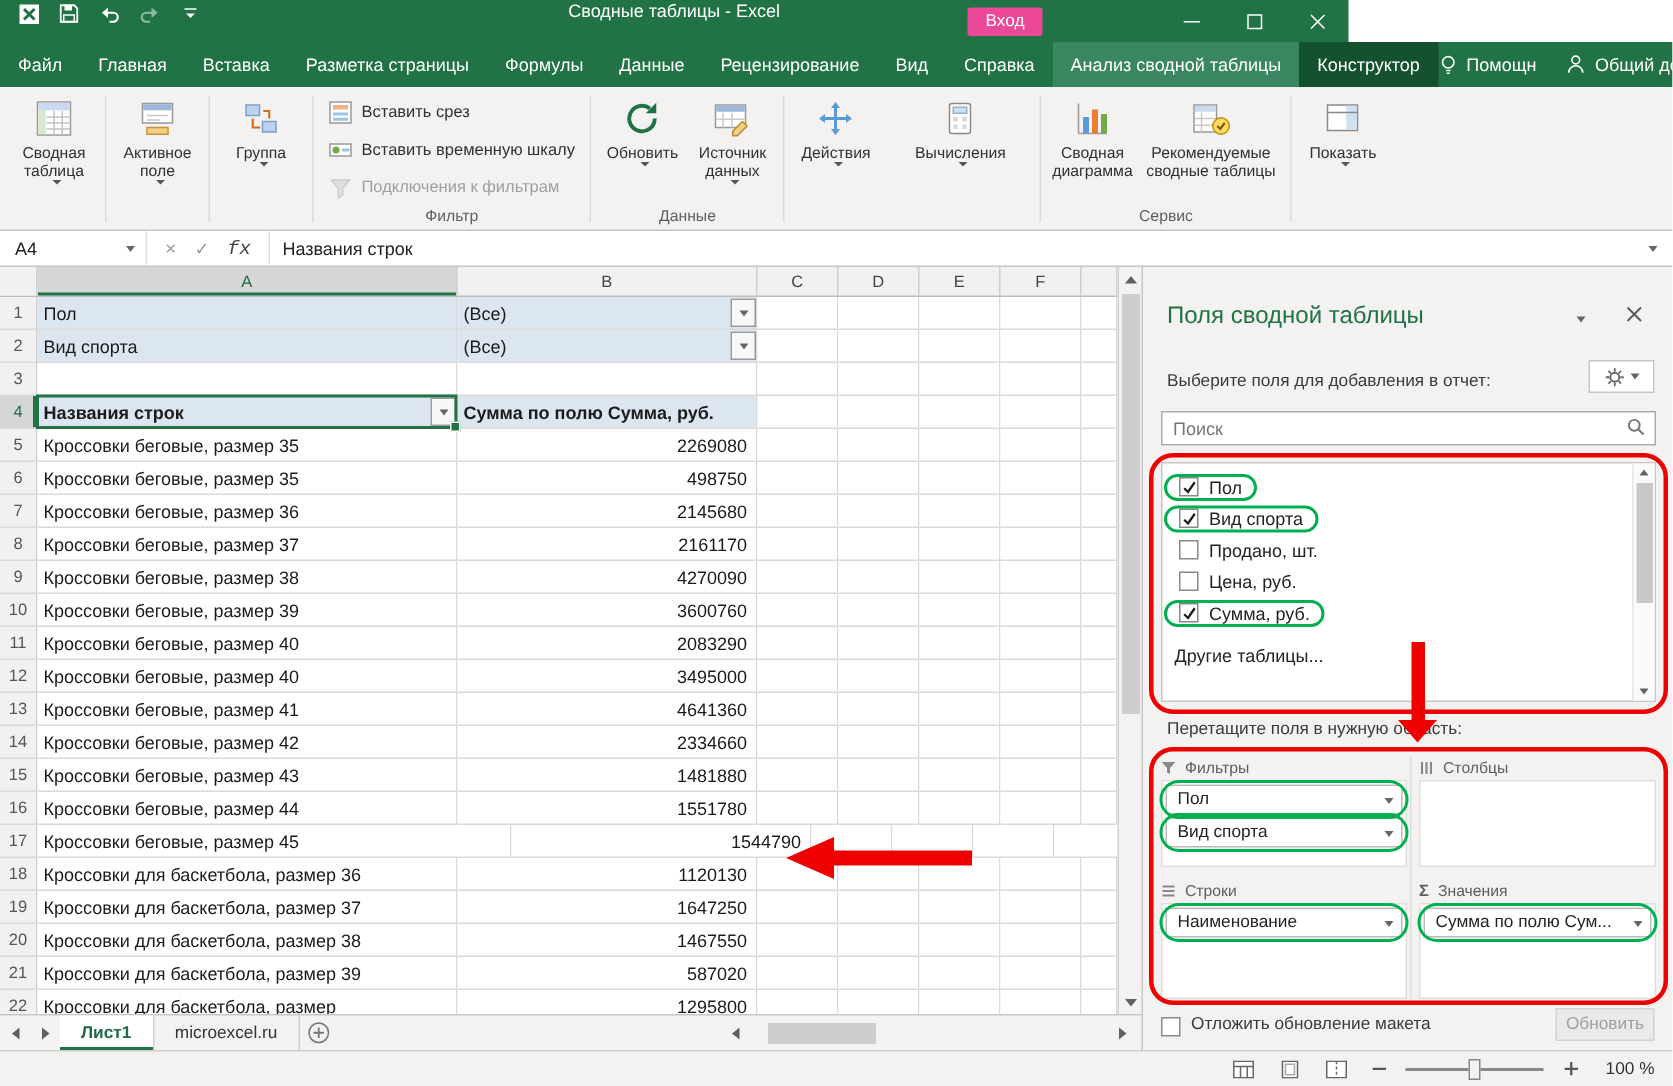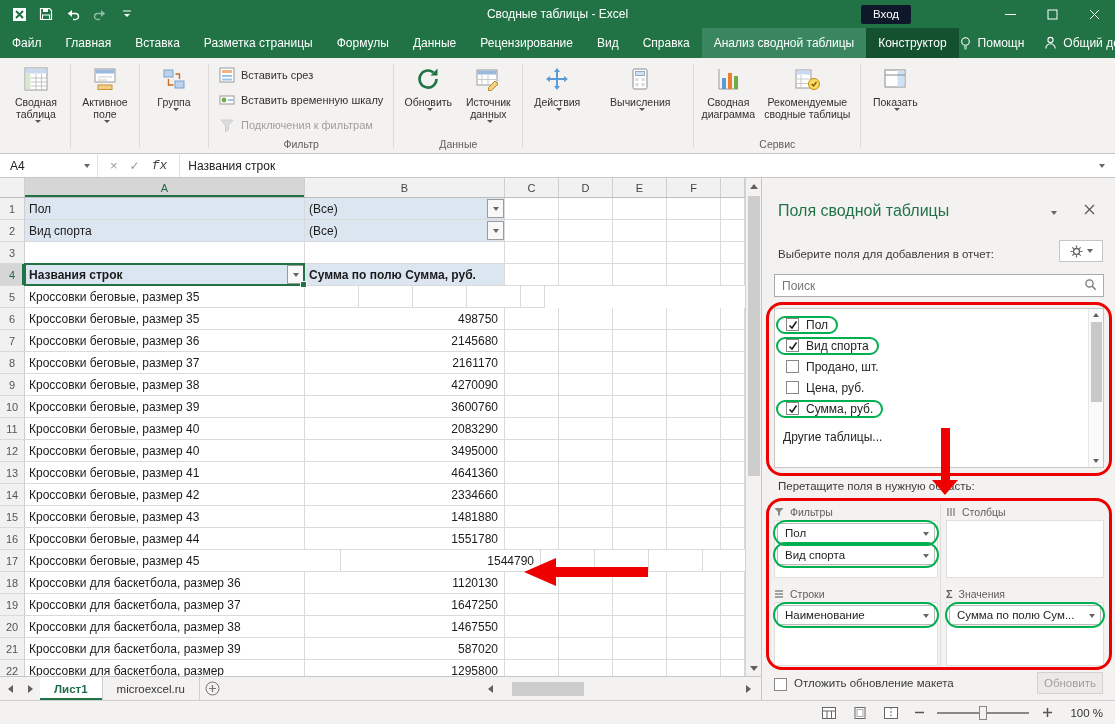--- a/index.html
+++ b/index.html
@@ -1,27 +1,27 @@
 <!DOCTYPE html>
 <html><head>
 <meta charset="utf-8">
 <style>
 *{margin:0;padding:0;box-sizing:border-box}
 html,body{width:1115px;height:724px}
 body{position:relative;font-family:"Liberation Sans",sans-serif;overflow:hidden;background:#fff;color:#222}
 svg{display:block}
 button{font-family:inherit;cursor:default}
 
-.titlebar{position:absolute;left:0;top:0;width:1115px;height:28px;background:#217346;display:flex;align-items:center;color:#fff;z-index:20}
+.titlebar{position:absolute;left:0;top:0;width:899px;height:28px;background:#217346;display:flex;align-items:flex-start;color:#fff;z-index:20}
 .qat{display:flex;align-items:center;gap:9px;padding-left:10px;z-index:2}
 .qi{width:18px;height:18px;display:flex;align-items:center;justify-content:center}
 .qi.dim{opacity:.5}
 .tb-title{position:absolute;left:220px;right:220px;text-align:center;font-size:12px;color:#fff;pointer-events:none}
 .tb-right{margin-left:auto;display:flex;align-items:center;height:100%;z-index:2}
-.signin{background:#0f172a;border:none;color:#fff;font-size:11.5px;height:19px;padding:0 12px;margin-right:78px;border-radius:2px;display:flex;align-items:center}
+.signin{background:#ec4899;border:none;color:#fff;font-size:11.5px;height:19px;padding:0 12px;margin-right:78px;border-radius:2px;display:flex;align-items:center}
 .winbtn{width:42px;height:100%;display:flex;align-items:center;justify-content:center}
 
 .tabrow{position:absolute;top:28px;left:0;width:1115px;height:30px;background:#217346;display:flex;align-items:stretch;color:#fff;z-index:19}
 .rtab{display:flex;align-items:center;padding:0 12px;font-size:12px;white-space:nowrap}
 .rtab.act{background:#3a8660}
 .rtab.dark{background:#14512f}
 .tabrow-right{margin-left:auto;display:flex;align-items:center;gap:20px;padding-right:14px;font-size:12px}
 .trbtn{display:flex;align-items:center;gap:6px;white-space:nowrap}
 
 .ribbon{position:absolute;top:58px;left:0;width:1115px;height:96px;background:#F3F2F1;border-bottom:1px solid #C8C6C4;display:flex;align-items:stretch;padding:1px 4px 0}
@@ -480,20 +480,21 @@
         <div class="cell blue bold" style="width: 200px;">Сумма по полю Сумма, руб.</div>
         <div class="cell" style="width: 54px;"></div>
         <div class="cell" style="width: 54px;"></div>
         <div class="cell" style="width: 54px;"></div>
         <div class="cell" style="width: 54px;"></div>
         <div class="cell" style="width: 24px;"></div>
       </div>
       <div class="growz">
         <div class="rn">5</div>
         <div class="cell" style="width: 280px;">Кроссовки беговые, размер 35</div>
+        <div class="cell num" style="width: 200px;">2269080</div>
         <div class="cell" style="width: 54px;"></div>
         <div class="cell" style="width: 54px;"></div>
         <div class="cell" style="width: 54px;"></div>
         <div class="cell" style="width: 54px;"></div>
         <div class="cell" style="width: 24px;"></div>
       </div>
       <div class="growz">
         <div class="rn">6</div>
         <div class="cell" style="width: 280px;">Кроссовки беговые, размер 35</div>
         <div class="cell num" style="width: 200px;">498750</div>

